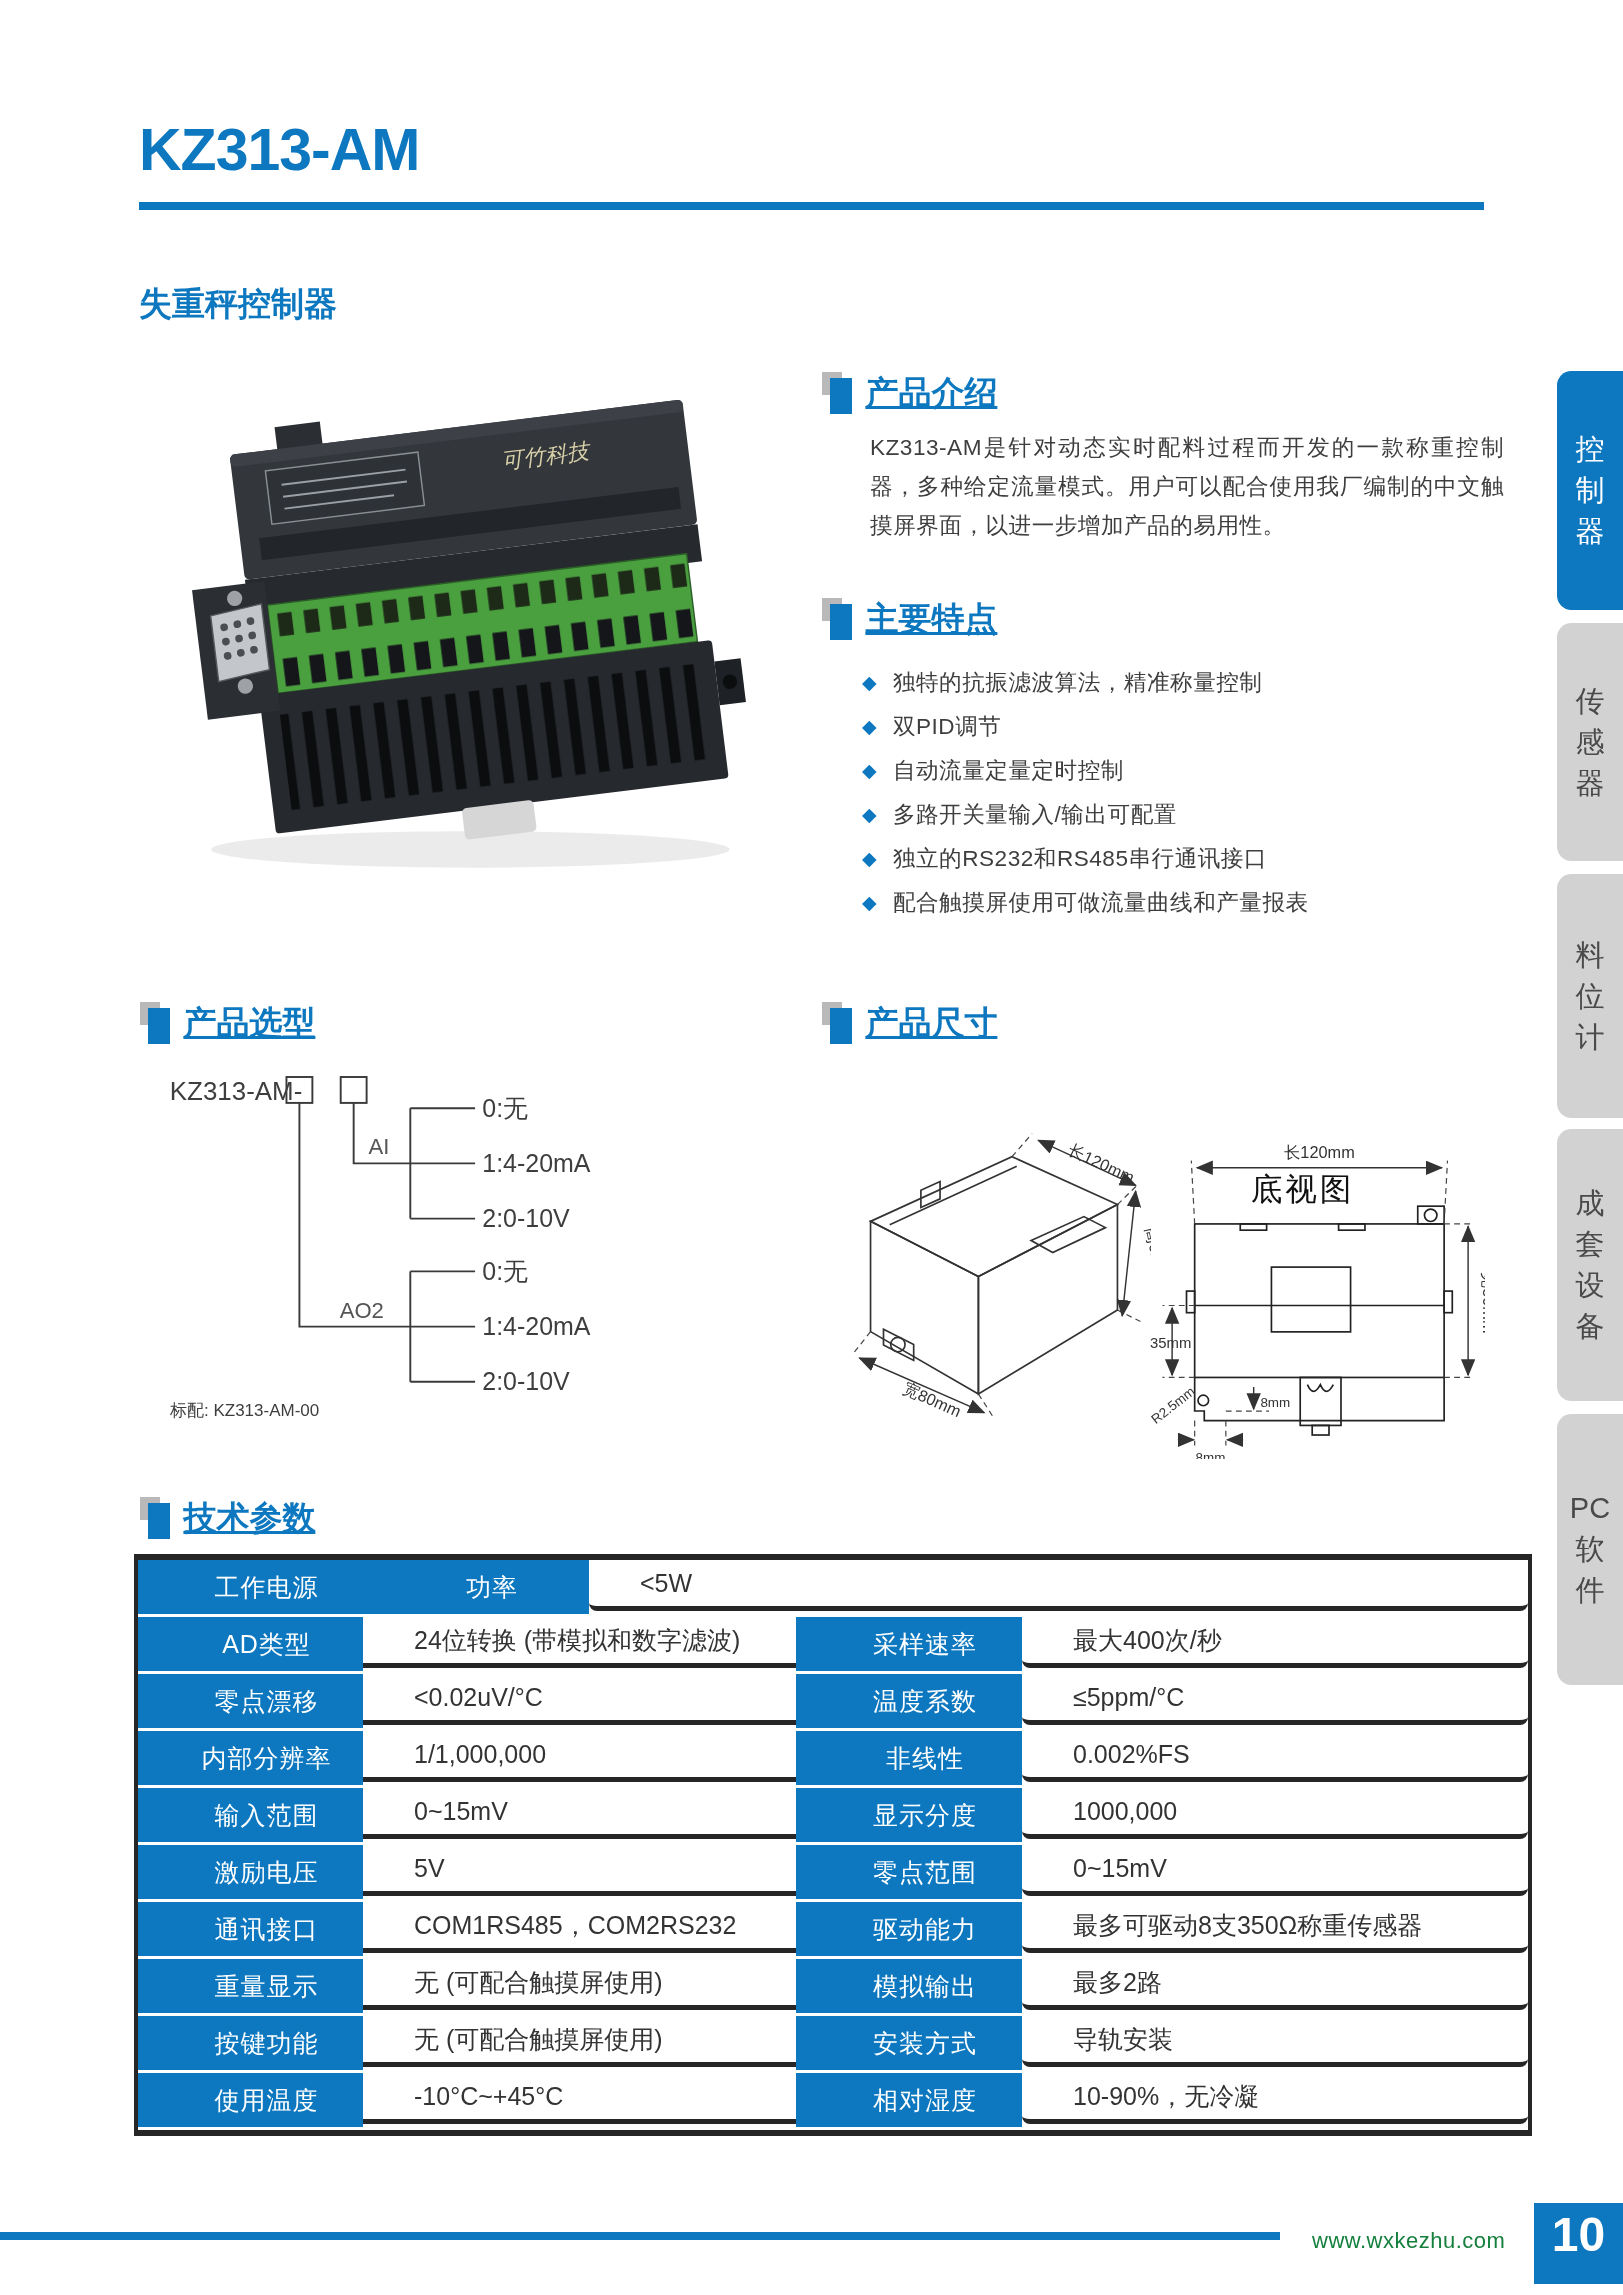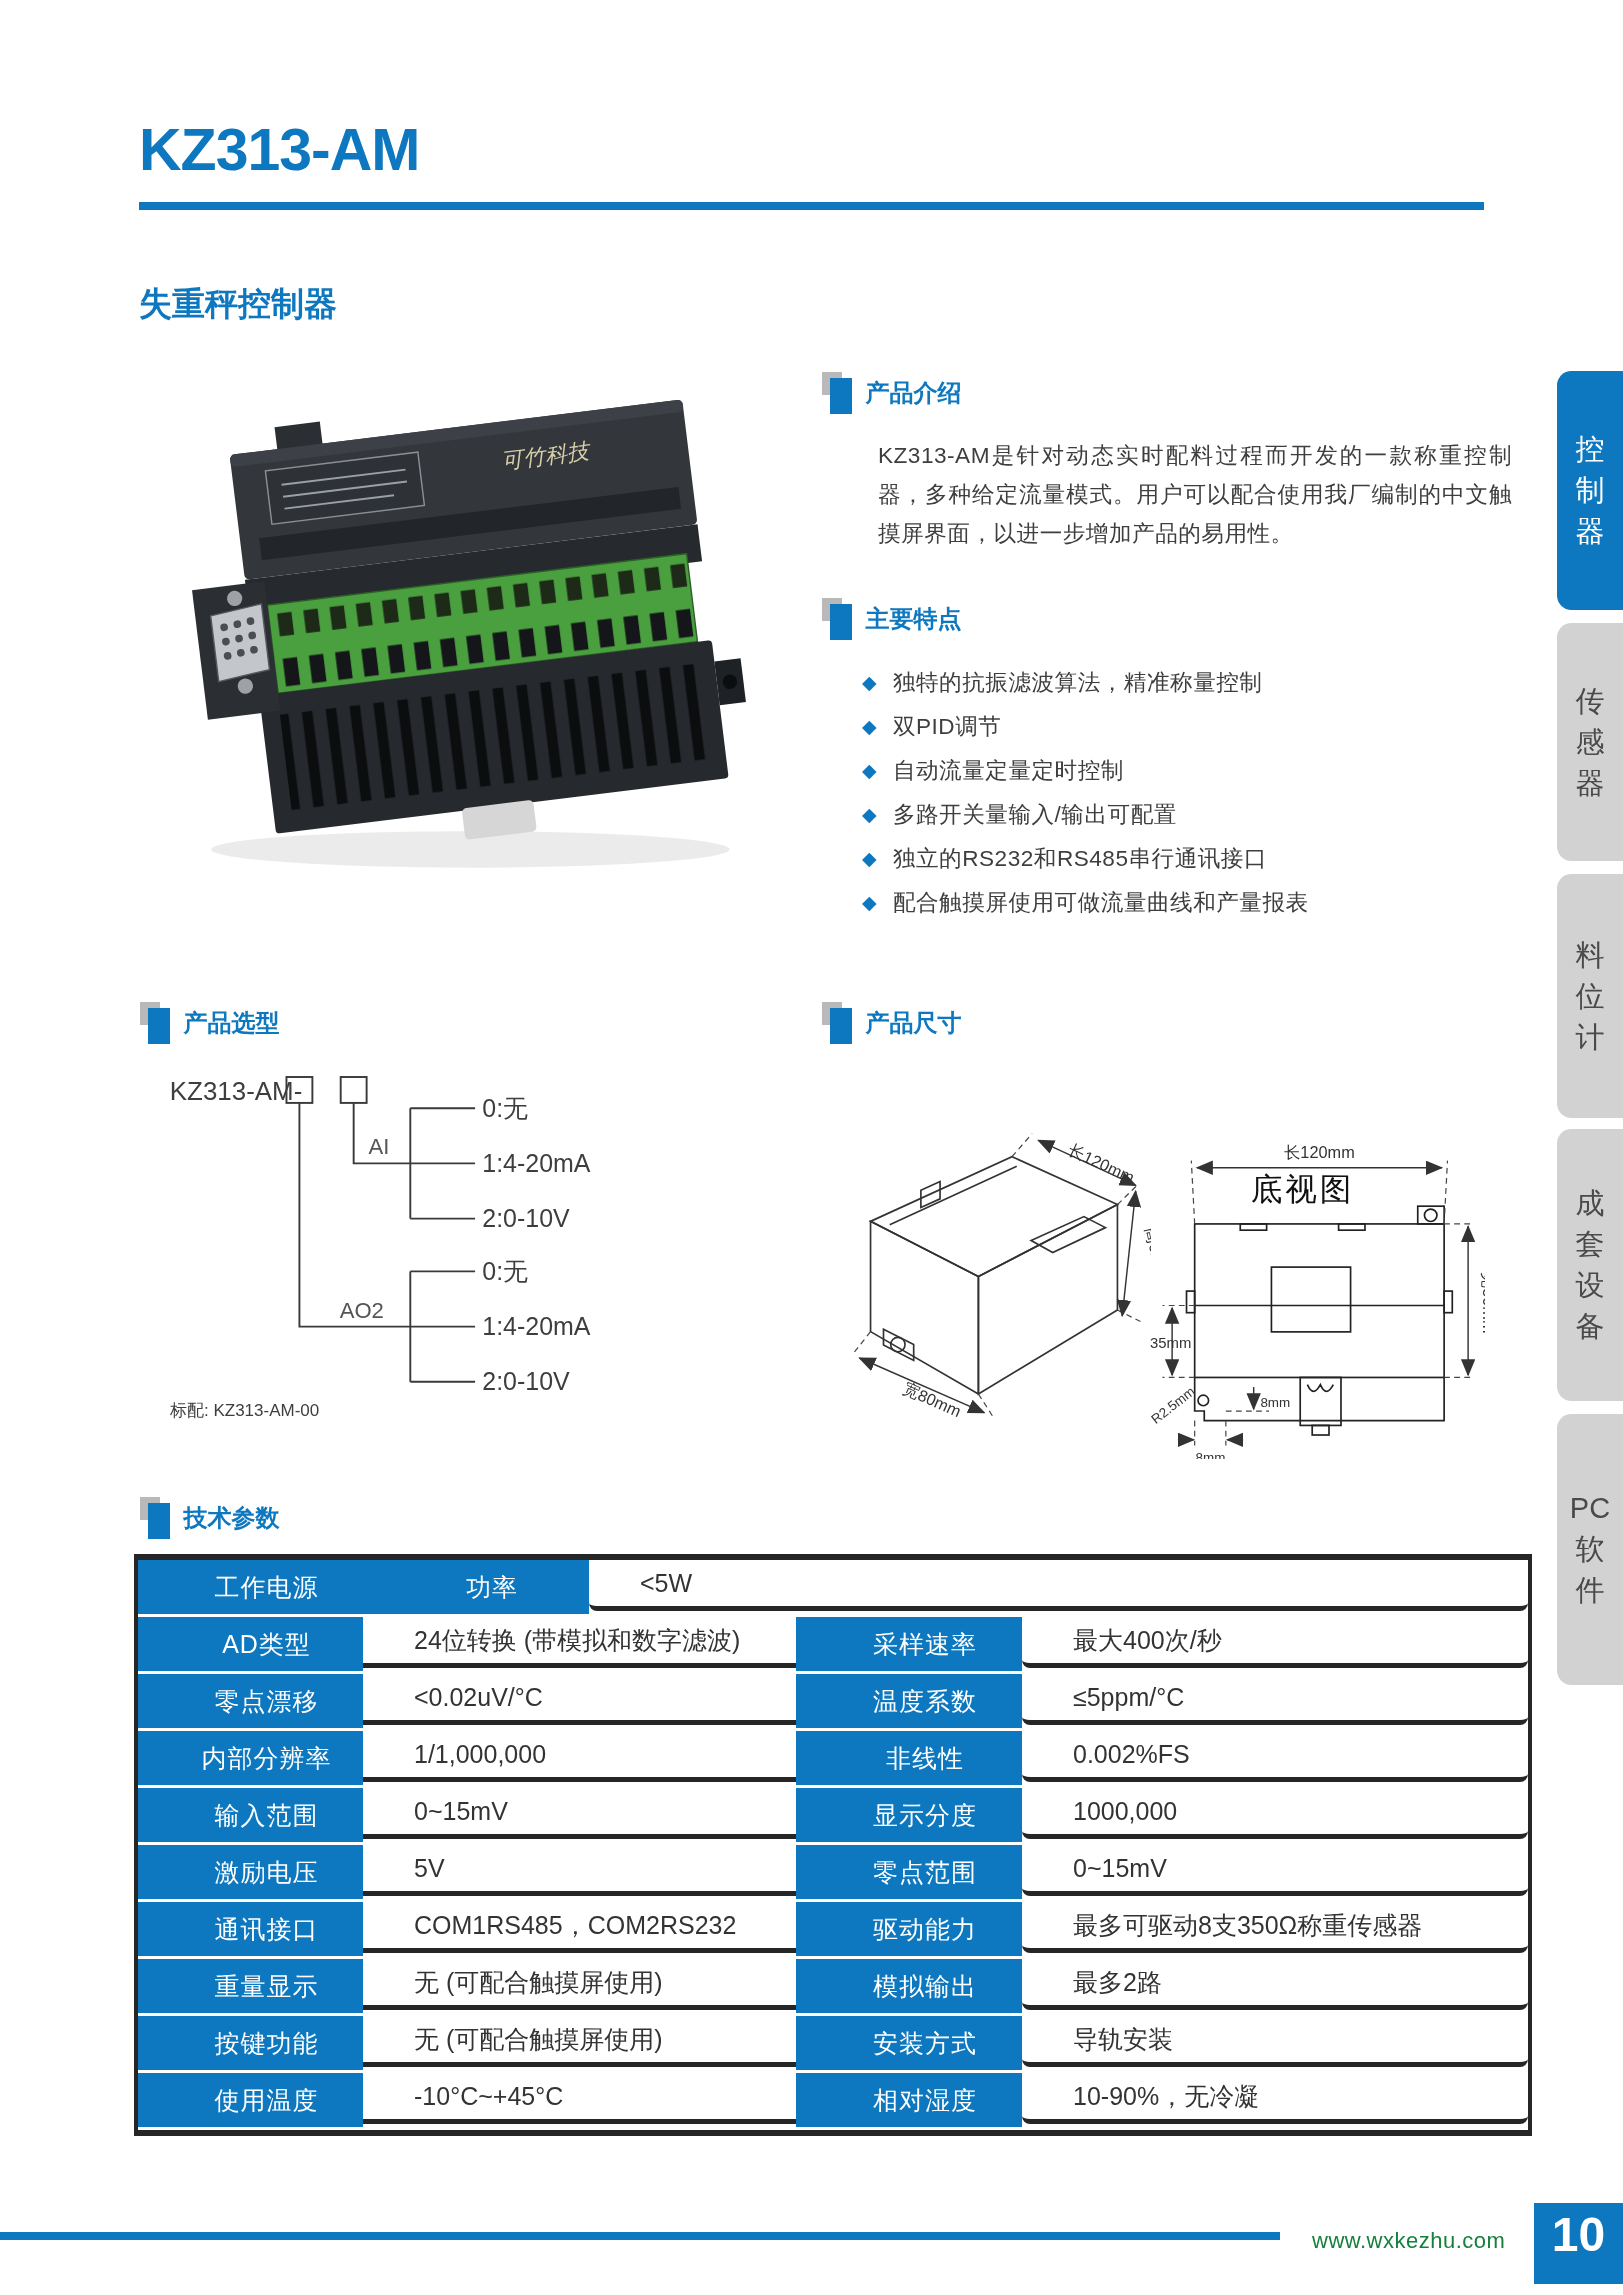--- a/index.html
+++ b/index.html
@@ -17,24 +17,24 @@
          color:var(--accent);letter-spacing:-1px;line-height:1;}
   .title-rule{position:absolute;left:139px;top:202px;width:1345px;height:8.2px;background:var(--accent);}
   .subtitle{position:absolute;left:139px;top:287px;margin:0;font-size:33px;font-weight:bold;
             color:var(--accent);line-height:1;}
 
   
   .sec{position:absolute;display:flex;align-items:flex-start;gap:13.4px;}
   .mark{position:relative;width:30px;height:43px;flex:0 0 auto;}
   .mark .sq{position:absolute;left:0;top:1px;width:20px;height:23px;background:#b9b9b9;}
   .mark .bar{position:absolute;left:7.7px;top:6.7px;width:22px;height:36px;background:var(--accent);}
-  .sec h3{margin:0;font-size:24px;font-weight:bold;color:var(--accent);line-height:43px;}
-
-  
-  .intro-body{position:absolute;left:862px;top:420px;width:634px;margin:16px;
+  .sec h3{margin:0;font-size:33px;font-weight:bold;color:var(--accent);line-height:43px;text-decoration:underline;}
+
+  
+  .intro-body{position:absolute;left:862px;top:420px;width:634px;margin:8px;
               font-size:22.6px;line-height:39px;color:var(--ink);text-align:justify;letter-spacing:0.5px;}
 
   
   .features{position:absolute;left:862px;top:660px;width:662px;}
   .feat{display:flex;align-items:center;height:44px;}
   .feat .dia{color:var(--accent);font-size:19px;margin-right:16.3px;flex:0 0 auto;}
   .feat .txt{font-size:22.6px;color:var(--ink);letter-spacing:0.5px;}
 
   
   .sel-svg{position:absolute;left:139px;top:1065px;}

